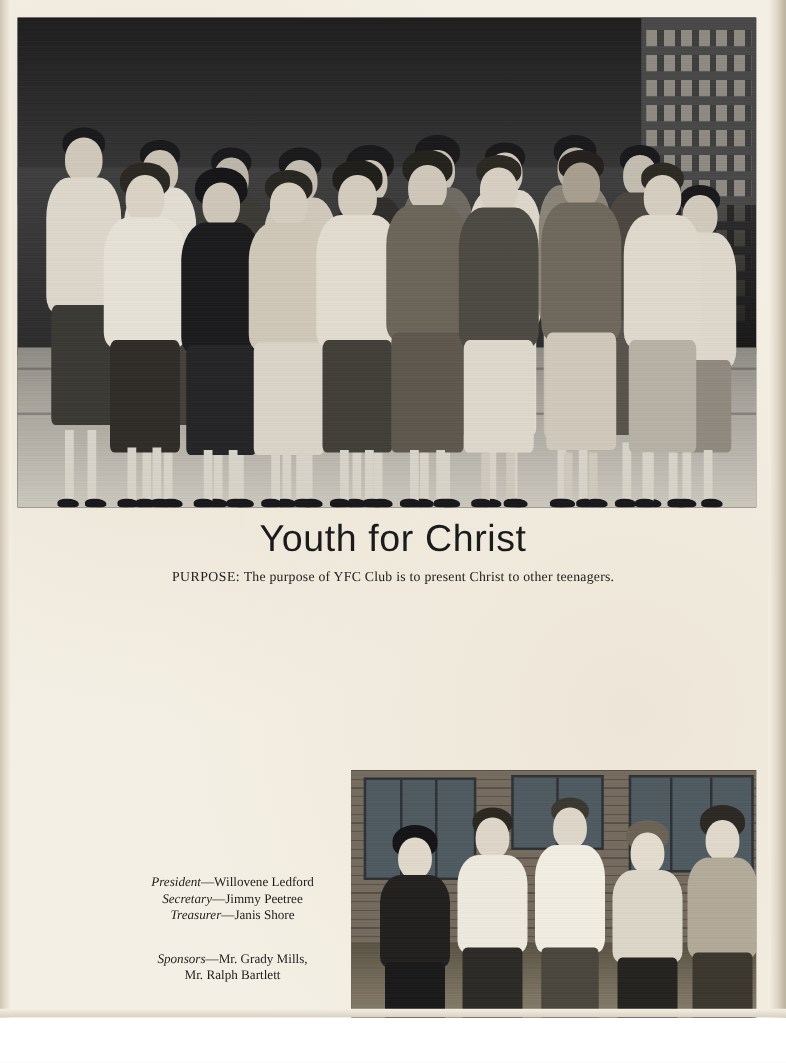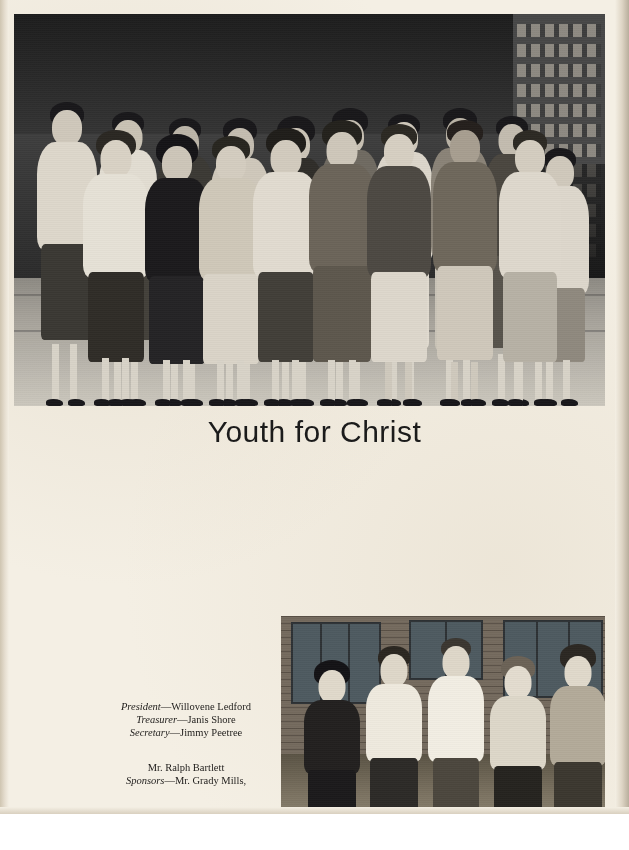--- a/index.html
+++ b/index.html
@@ -492,40 +492,44 @@
       <div class="leg-r" style="left:37px;height:44px;"></div>
       <div class="shoe" style="left:10px;"></div>
       <div class="shoe" style="left:36px;"></div>
     </div>
 
     <div class="grain"></div>
   </div>
 
   <div class="title">Youth for Christ</div>
 
+  <div class="purpose">
+    <span class="lbl">PURPOSE:</span>
+    <span>The purpose of YFC Club is to present Christ to other teenagers.</span>
+  </div>
 
 
   <div class="officers-list">
     <div class="ln">
       <i>President</i><span>—</span><span>Willovene Ledford</span>
     </div>
     <div class="ln">
+      <i>Secretary</i><span>—</span><span>Jimmy Peetree</span>
+    </div>
+    <div class="ln">
       <i>Treasurer</i><span>—</span><span>Janis Shore</span>
-    </div>
-    <div class="ln">
-      <i>Secretary</i><span>—</span><span>Jimmy Peetree</span>
     </div>
   </div>
 
   <div class="sponsors">
     <div>
+      <i>Sponsors</i><span>—</span><span>Mr. Grady Mills,</span>
+    </div>
+    <div>
       <span>Mr. Ralph Bartlett</span>
-    </div>
-    <div>
-      <i>Sponsors</i><span>—</span><span>Mr. Grady Mills,</span>
     </div>
   </div>
 
   <div class="page-number">140</div>
 
   <div class="photo-bottom">
     <div class="pb-wall"></div>
 
     <div class="pb-window" style="left:10px;top:6px;width:86px;height:78px;">
       <div class="mullion" style="left:27px;"></div>

